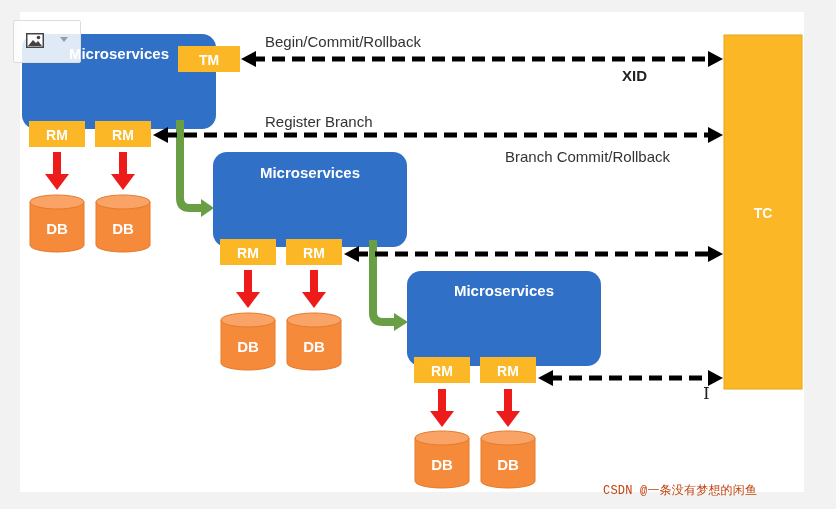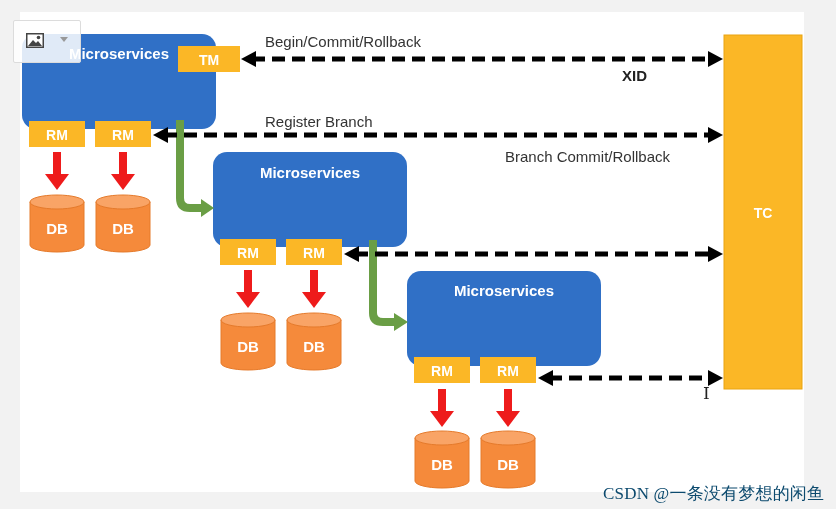--- a/index.html
+++ b/index.html
@@ -2,21 +2,21 @@
 <html><head>
   <meta charset="utf-8">
   <style>
     html, body { margin:0; padding:0; }
     body { width:836px; height:509px; background:#f2f2f2; position:relative; overflow:hidden; font-family:"Liberation Sans", sans-serif; }
     .slide { position:absolute; left:20px; top:12px; width:784px; height:480px; background:#ffffff; }
     .svgwrap { position:absolute; left:0; top:0; }
     .toolbar { position:absolute; left:13px; top:20px; width:66px; height:41px; background:rgba(255,255,255,0.85); border:1px solid #dcdcdc; border-radius:2px; z-index:5; }
     .toolbar .img-icon { position:absolute; left:12px; top:12px; width:18px; height:15px; }
     .toolbar .caret { position:absolute; left:46px; top:16px; width:0; height:0; border-left:4px solid transparent; border-right:4px solid transparent; border-top:5px solid #999; }
-    .watermark { position:absolute; left:603px; top:482px; font-size:17px; color:#0c4a6e; font-family:Liberation Serif, serif; letter-spacing:0.2px; }
+    .watermark { position:absolute; left:603px; top:482px; font-size:12px; color:#c2410c; font-family:Liberation Mono, monospace; letter-spacing:0.2px; }
     .cursor { position:absolute; left:703px; top:383px; font-family:"DejaVu Serif", serif; font-size:17px; color:#222; }
     svg text { font-family:"Liberation Sans", sans-serif; }
   </style>
 </head>
 <body>
 
 <div class="slide"></div>
 
 <svg class="svgwrap" width="836" height="509" viewBox="0 0 836 509">
   <defs>

